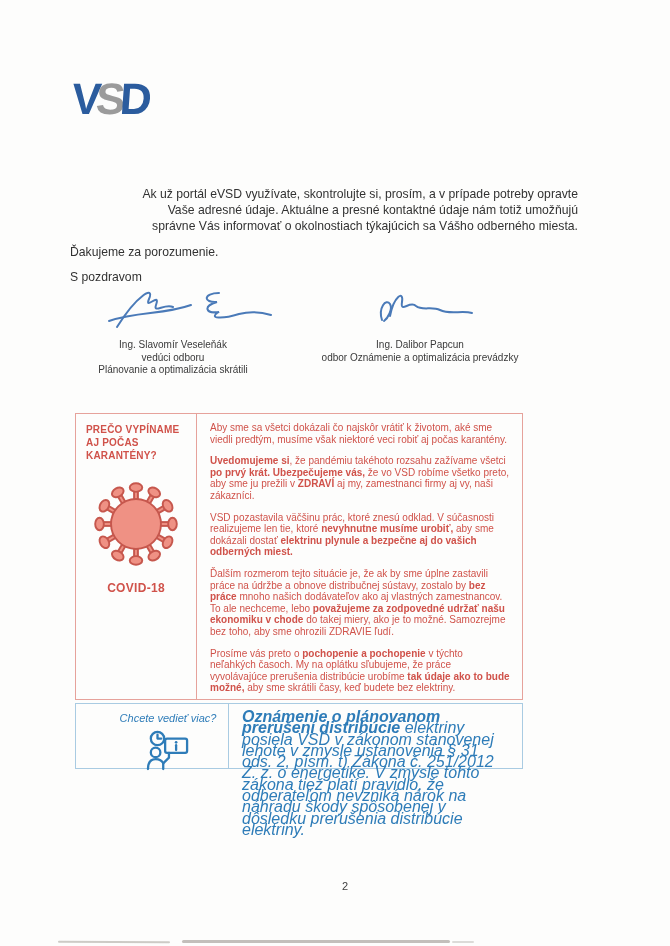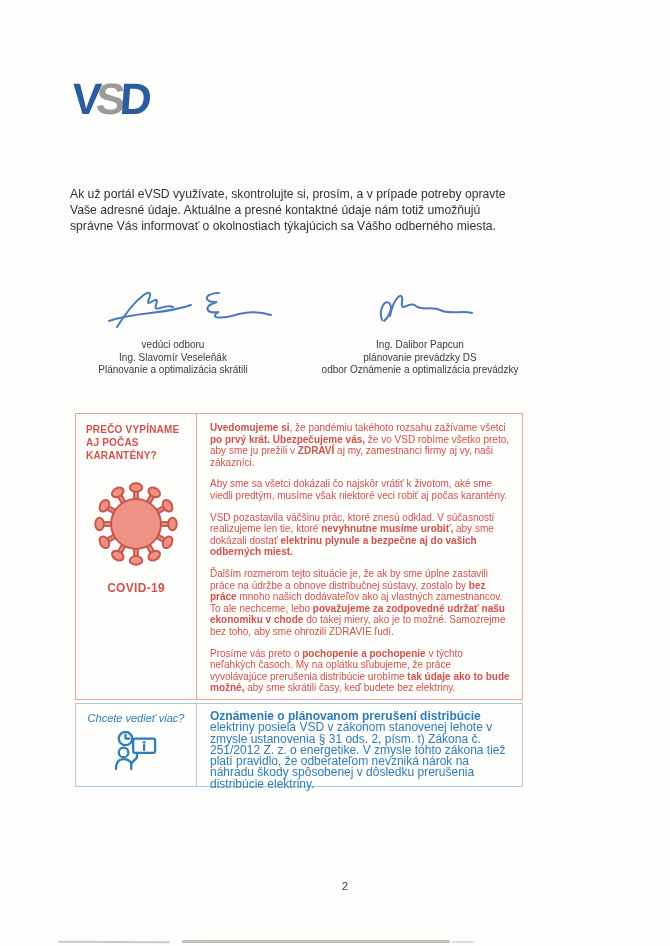--- a/index.html
+++ b/index.html
@@ -12,21 +12,21 @@
     color:var(--body-text,#323232);
   }
   .abs { position:absolute; }
 
   
   .logo { left:72px; top:72px; width:84px; height:50px; }
 
   
   .intro { left:70px; top:186px; width:508px; font-size:12.2px; line-height:16px; color:var(--body-text,#323232); }
   .intro p { margin-bottom:9px; }
-  .intro .lead { white-space:pre-line; margin-bottom:10px; }
+  .intro .lead { white-space:pre-line; margin-bottom:10px;text-align:right; }
 
   
   .sig-svg-left  { left:103px; top:281px; width:175px; height:58px; }
   .sig-svg-right { left:368px; top:288px; width:112px; height:42px; }
   .sig-stroke { fill:none; stroke:var(--signature-blue,#4a7ab8); stroke-width:2; stroke-linecap:round; }
   .sig-block { top:339px; text-align:center; font-size:10px; line-height:12.5px; color:#3a3a3a; }
   .sig-block-left  { left:62px;  width:222px; }
   .sig-block-right { left:288px; width:264px; }
 
   
@@ -36,28 +36,28 @@
   .box-red  { top:413px; height:287px; border:1px solid var(--accent-red-border,#e6a29b); }
   .box-red .cell-left  { border-right:1px solid var(--accent-red-border,#e6a29b); padding:9px 5px; }
   .box-red .cell-right { padding:8px 12px 6px 13px; }
   .box-red-title { color:var(--accent-red,#d0524a); font-weight:bold; font-size:10px; line-height:13px; letter-spacing:.2px; text-align:left; padding-left:5px; }
   .virus-wrap { margin:14px auto 0; width:96px; height:96px; }
   .virus-body { fill:var(--virus-fill,#ef9184); stroke:var(--virus-stroke,#c6574d); stroke-width:2; }
   .covid-label { margin-top:9px; color:var(--accent-red,#d0524a); font-size:12px; font-weight:600; letter-spacing:.3px; }
   .red-par { color:var(--accent-red,#d0524a); font-size:10px; line-height:11.6px; margin-bottom:10px; }
   .run-b { font-weight:bold; }
 
-  .box-blue { top:703px; height:84px; border:1px solid var(--accent-blue-border,#a9cbe2); }
+  .box-blue { top:703px; height:66px; border:1px solid var(--accent-blue-border,#a9cbe2);padding-left:32px; }
   .box-blue .cell-left  { border-right:1px solid var(--accent-blue-border,#a9cbe2); padding:8px 4px 4px; }
   .box-blue .cell-right { padding:7px 12px 5px 13px; }
   .box-blue-title { color:var(--accent-blue,#2e7cb8); font-style:italic; font-size:11px; }
   .personinfo-wrap { margin:5px auto 0; width:48px; height:42px; }
   .pi-stroke { fill:none; stroke:var(--accent-blue,#2e7cb8); stroke-width:2.4; stroke-linecap:round; stroke-linejoin:round; }
   .pi-fill { fill:var(--accent-blue,#2e7cb8); }
-  .blue-par { color:var(--accent-blue,#2e7cb8); font-size:12px; line-height:11.3px; }
+  .blue-par { color:var(--accent-blue,#2e7cb8); font-style:italic; font-size:16px; line-height:11.3px; }
 
   
   .page-number { left:0; top:880px; width:690px; text-align:center; font-size:11px; color:#3f3f3f; }
 
   
   .artifact { background:#938d85; border-radius:2px; }
   .artifact-1 { left:58px;  top:941px; width:112px; height:2px; opacity:.45; transform:rotate(.2deg); }
   .artifact-2 { left:182px; top:940px; width:268px; height:3px; opacity:.55; }
   .artifact-3 { left:452px; top:941px; width:22px;  height:2px; opacity:.3; }
 </style>
@@ -71,40 +71,41 @@
       <text x="26" y="42" fill="var(--logo-gray,#9b9b9b)">S</text>
       <text x="50" y="42" fill="var(--logo-blue,#2b5c9e)">D</text>
     </g>
   </svg>
 </div>
 
 <div class="abs intro">
   <p class="lead">Ak už portál eVSD využívate, skontrolujte si, prosím, a v prípade potreby opravte
 Vaše adresné údaje. Aktuálne a presné kontaktné údaje nám totiž umožňujú
 správne Vás informovať o okolnostiach týkajúcich sa Vášho odberného miesta.</p>
+  <p>Ďakujeme za porozumenie.</p>
+  <p>S pozdravom</p>
 </div>
 
 <svg class="abs sig-svg-left" viewBox="0 0 175 58">
   <path class="sig-stroke" d="M14 46 C 34 14, 52 4, 46 18 C 41 30, 58 10, 53 24 C 50 33, 62 22, 70 26"></path>
   <path class="sig-stroke" d="M6 40 C 36 30, 60 34, 88 24"></path>
   <path class="sig-stroke" d="M116 12 C 100 12, 100 22, 114 21 C 100 25, 102 33, 116 31 C 104 38, 120 38, 136 33 C 148 30, 158 31, 168 34"></path>
 </svg>
 <svg class="abs sig-svg-right" viewBox="0 0 112 42">
   <path class="sig-stroke" d="M14 32 C 10 20, 18 10, 22 16 C 25 21, 20 30, 16 33"></path>
   <path class="sig-stroke" d="M22 28 C 26 8, 36 2, 34 14 C 32 26, 42 12, 48 18 C 54 23, 64 18, 72 22 C 82 27, 94 22, 104 25"></path>
 </svg>
 
 <div class="abs sig-block sig-block-left">
+  <div>Ing. Slavomír Veseleňák</div>
   <div>vedúci odboru</div>
-  <div>Ing. Slavomír Veseleňák</div>
   <div>Plánovanie a optimalizácia skrátili</div>
 </div>
 <div class="abs sig-block sig-block-right">
   <div>Ing. Dalibor Papcun</div>
-  <div>plánovanie prevádzky DS</div>
   <div>odbor Oznámenie a optimalizácia prevádzky</div>
 </div>
 
 <div class="abs infobox box-red">
   <div class="cell-left">
     <div class="box-red-title">PREČO VYPÍNAME AJ POČAS KARANTÉNY?</div>
     <div class="virus-wrap">
       <svg viewBox="-50 -50 100 100" width="96" height="96">
         <g class="virus-body">
           <g>
@@ -152,25 +153,25 @@
               <ellipse cx="0" cy="-38" rx="6.5" ry="4.5"></ellipse>
             </g>
           <g transform="rotate(330)">
               <rect x="-2" y="-36" width="4" height="12"></rect>
               <ellipse cx="0" cy="-38" rx="6.5" ry="4.5"></ellipse>
             </g>
           <circle r="26"></circle>
         </g>
       </svg>
     </div>
-    <div class="covid-label">COVID-19</div>
+    <div class="covid-label">COVID-18</div>
   </div>
   <div class="cell-right">
+    <p class="red-par"><span>Aby sme sa všetci dokázali čo najskôr vrátiť k životom, aké sme viedli predtým, musíme však niektoré veci robiť aj počas karantény.</span></p>
     <p class="red-par"><span class="run-b">Uvedomujeme si</span><span>, že pandémiu takéhoto rozsahu zažívame všetci </span><span class="run-b">po prvý krát. Ubezpečujeme vás,</span><span> že vo VSD robíme všetko preto, aby sme ju prežili v </span><span class="run-b">ZDRAVÍ</span><span> aj my, zamestnanci firmy aj vy, naši zákazníci.</span></p>
-    <p class="red-par"><span>Aby sme sa všetci dokázali čo najskôr vrátiť k životom, aké sme viedli predtým, musíme však niektoré veci robiť aj počas karantény.</span></p>
     <p class="red-par"><span>VSD pozastavila väčšinu prác, ktoré znesú odklad. V súčasnosti realizujeme len tie, ktoré </span><span class="run-b">nevyhnutne musíme urobiť,</span><span> aby sme dokázali dostať </span><span class="run-b">elektrinu plynule a bezpečne aj do vašich odberných miest.</span></p>
     <p class="red-par"><span>Ďalším rozmerom tejto situácie je, že ak by sme úplne zastavili práce na údržbe a obnove distribučnej sústavy, zostalo by </span><span class="run-b">bez práce</span><span> mnoho našich dodávateľov ako aj vlastných zamestnancov. To ale nechceme, lebo </span><span class="run-b">považujeme za zodpovedné udržať našu ekonomiku v chode</span><span> do takej miery, ako je to možné. Samozrejme bez toho, aby sme ohrozili ZDRAVIE ľudí.</span></p>
     <p class="red-par"><span>Prosíme vás preto o </span><span class="run-b">pochopenie a pochopenie</span><span> v týchto neľahkých časoch. My na oplátku sľubujeme, že práce vyvolávajúce prerušenia distribúcie urobíme </span><span class="run-b">tak údaje ako to bude možné,</span><span> aby sme skrátili časy, keď budete bez elektriny.</span></p>
   </div>
 </div>
 
 <div class="abs infobox box-blue">
   <div class="cell-left">
     <div class="box-blue-title">Chcete vedieť viac?</div>
     <div class="personinfo-wrap">

